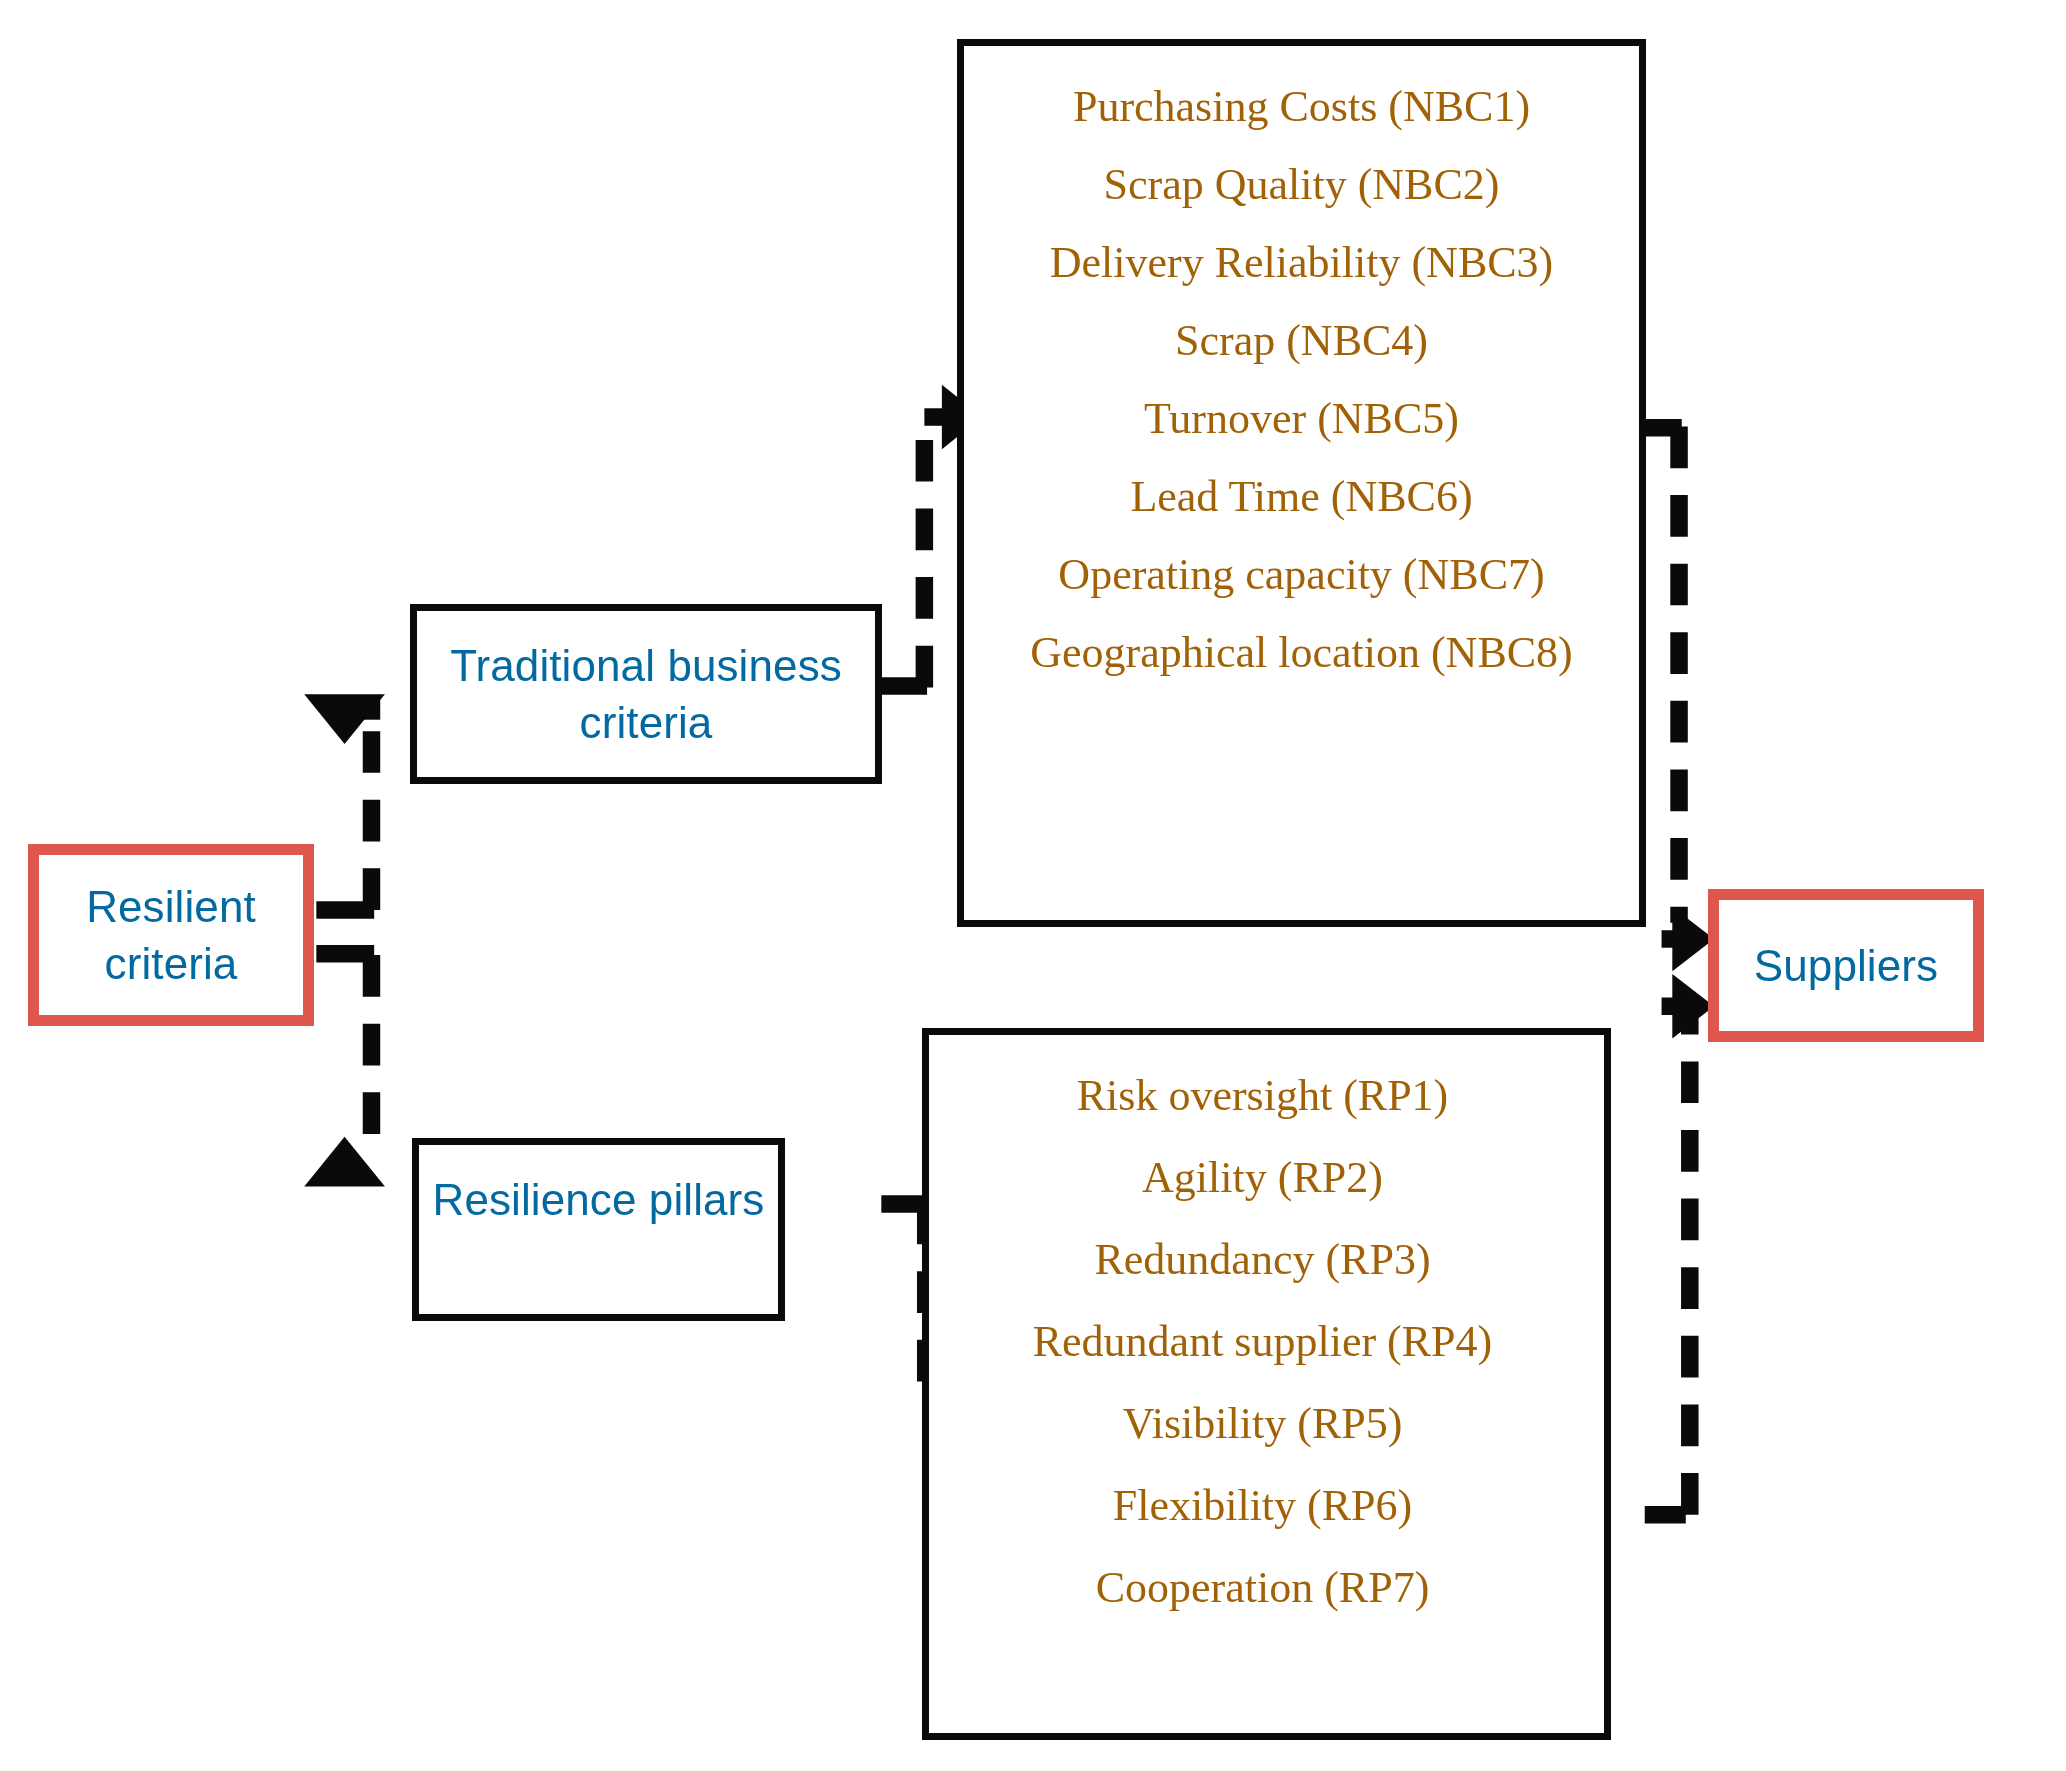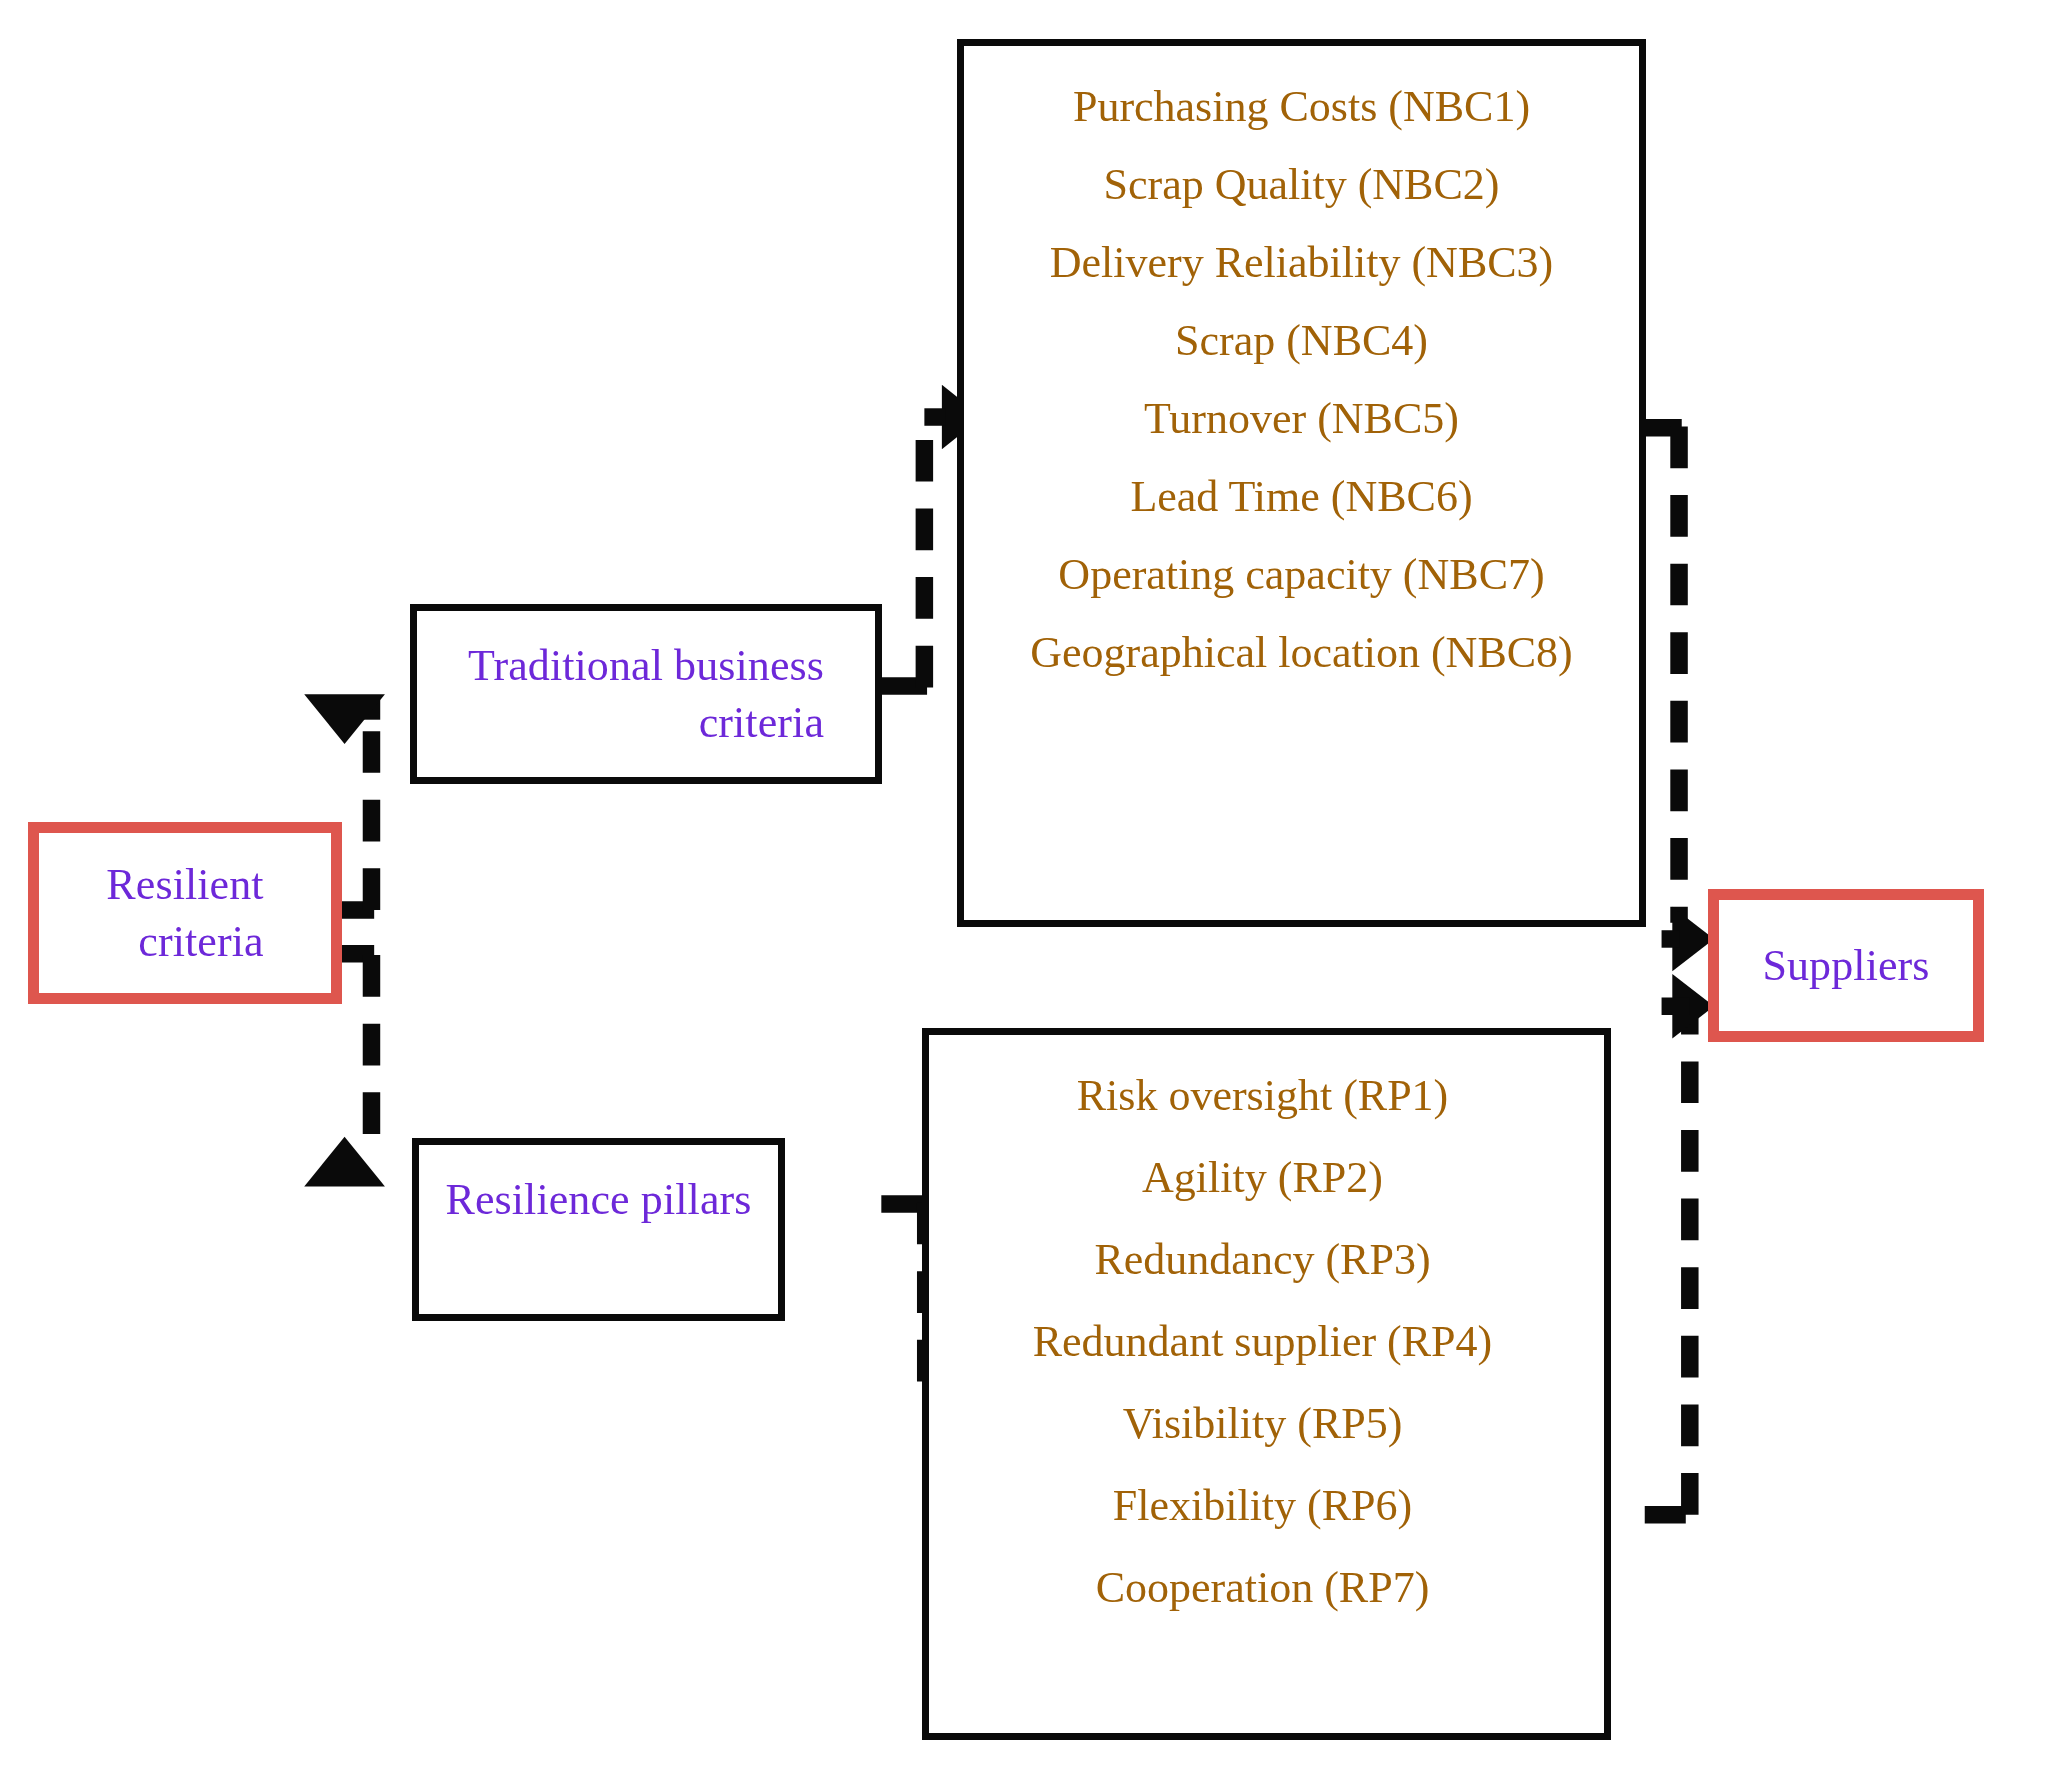--- a/index.html
+++ b/index.html
@@ -37,30 +37,29 @@
     justify-content: center;
     text-align: center;
   }
   .node-box.black {
     border: 7.4px solid #0a0a0a;
   }
   .node-box.red {
     border: 11.4px solid #de564e;
   }
   .node-label {
-    font-family: Liberation Serif, serif;
-    color: #6d28d9;
+    font-family: Liberation Sans, sans-serif;
+    color: #0369a1;
     line-height: 1.30;
     letter-spacing: 0.1px;
-    text-align: right;
   }
 
   
   #node-resilient-sourcing {
-    left: 28px;  top: 822px;  width: 314px;  height: 182px;
+    left: 28px;  top: 844px;  width: 286px;  height: 182px;
   }
   #node-resilient-sourcing .node-label { font-size: 44px; }
 
   #node-traditional-criteria {
     left: 410px; top: 604px;  width: 472px; height: 180px;
   }
   #node-traditional-criteria .node-label { font-size: 44px; }
 
   #node-resilience-pillars {
     left: 412px; top: 1138px; width: 373px; height: 183px;

